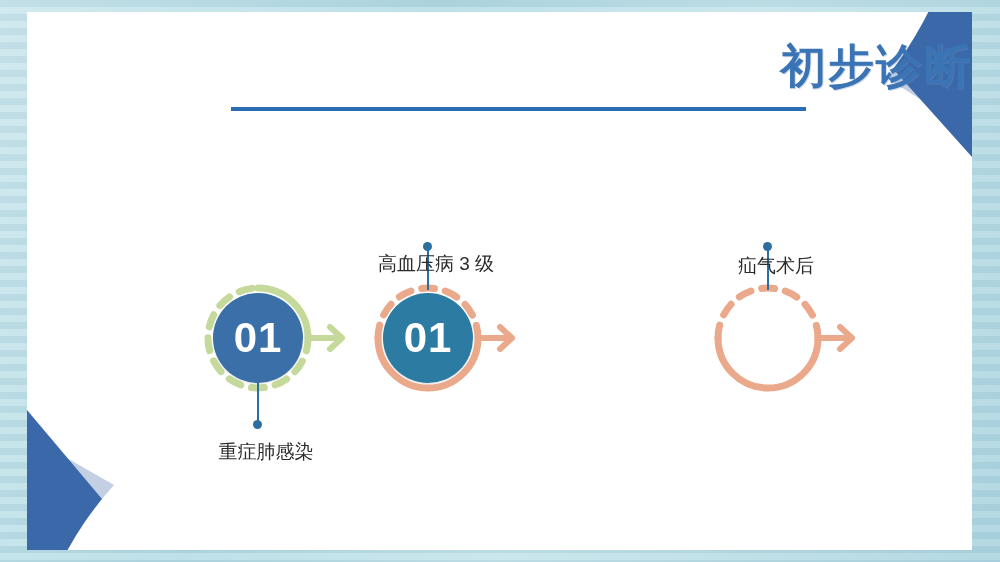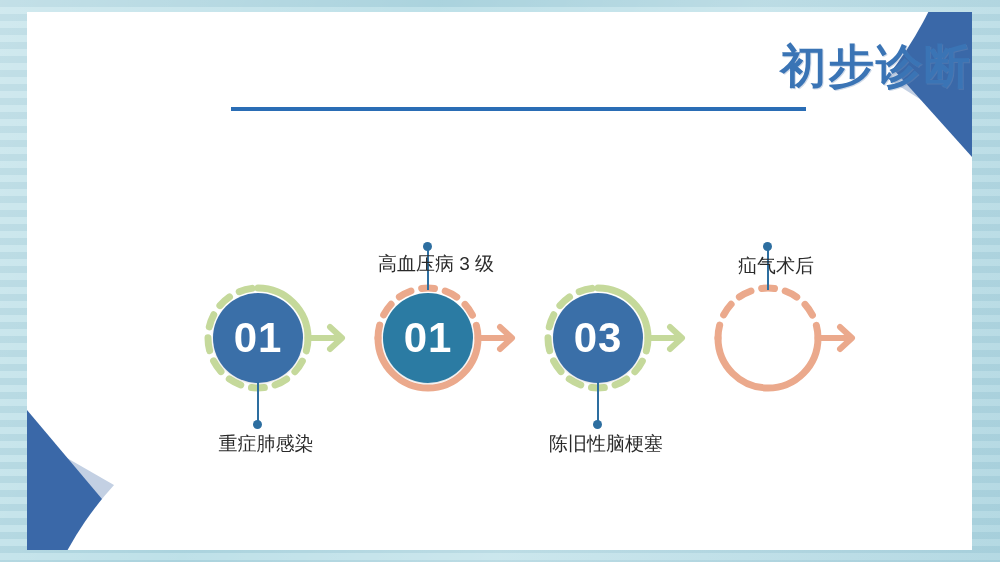--- a/index.html
+++ b/index.html
@@ -227,21 +227,21 @@
   
   .label {
     position: absolute;
     width: 150px;
     text-align: center;
     font-size: 19px;
     line-height: 1.45;
     color: #2a2a2a;
     font-family: "Liberation Sans", "DejaVu Sans", sans-serif;
   }
-  .label.below { top: 148px; left: -11px; }
+  .label.below { top: 156px; left: -11px; }
   .label.above { left: -11px; }
   .label-1 { top: 148px; }
   .label-2 { bottom: 114px; margin-top: 40px; }
   .label-3 { top: 148px; }
   .label-4 { bottom: 112px; }
 </style>
 </head>
 <body>
 
 <div id="slide">
@@ -295,38 +295,20 @@
           <svg width="40" height="36" viewBox="0 0 40 36">
             <path d="M2 18 H33" stroke="#eba98c" stroke-width="6" fill="none" stroke-linecap="round"></path>
             <path d="M24 7 L36 18 L24 29" stroke="#eba98c" stroke-width="6" fill="none" stroke-linecap="round" stroke-linejoin="round"></path>
           </svg>
         </div>
         <div class="stem up"></div>
         <div class="dot up"></div>
         <div class="label above label-2">高血压病 3 级</div>
       </div>
 
-      <div class="step step-3">
-        <div class="ring-wrap">
-          <svg width="112" height="112" viewBox="0 0 112 112">
-            <path d="M56 6 A50 50 0 0 1 106 56" fill="none" stroke="#c5d99b" stroke-width="7" stroke-linecap="round"></path>
-            <path d="M106 56 A50 50 0 0 1 56 106 A50 50 0 0 1 6 56 A50 50 0 0 1 56 6" fill="none" stroke="#c5d99b" stroke-width="7" stroke-linecap="round" stroke-dasharray="13 11"></path>
-          </svg>
-        </div>
-        <div class="bubble blue-a">03</div>
-        <div class="arrow">
-          <svg width="40" height="36" viewBox="0 0 40 36">
-            <path d="M2 18 H33" stroke="#c5d99b" stroke-width="6" fill="none" stroke-linecap="round"></path>
-            <path d="M24 7 L36 18 L24 29" stroke="#c5d99b" stroke-width="6" fill="none" stroke-linecap="round" stroke-linejoin="round"></path>
-          </svg>
-        </div>
-        <div class="stem down"></div>
-        <div class="dot down"></div>
-        <div class="label below label-3">陈旧性脑梗塞</div>
-      </div>
 
       <div class="step step-4">
         <div class="ring-wrap">
           <svg width="112" height="112" viewBox="0 0 112 112">
             <path d="M106 56 A50 50 0 0 1 56 106 A50 50 0 0 1 6 56" fill="none" stroke="#eba98c" stroke-width="7" stroke-linecap="round"></path>
             <path d="M6 56 A50 50 0 0 1 56 6 A50 50 0 0 1 106 56" fill="none" stroke="#eba98c" stroke-width="7" stroke-linecap="round" stroke-dasharray="13 11"></path>
           </svg>
         </div>
         <div class="arrow">
           <svg width="40" height="36" viewBox="0 0 40 36">

